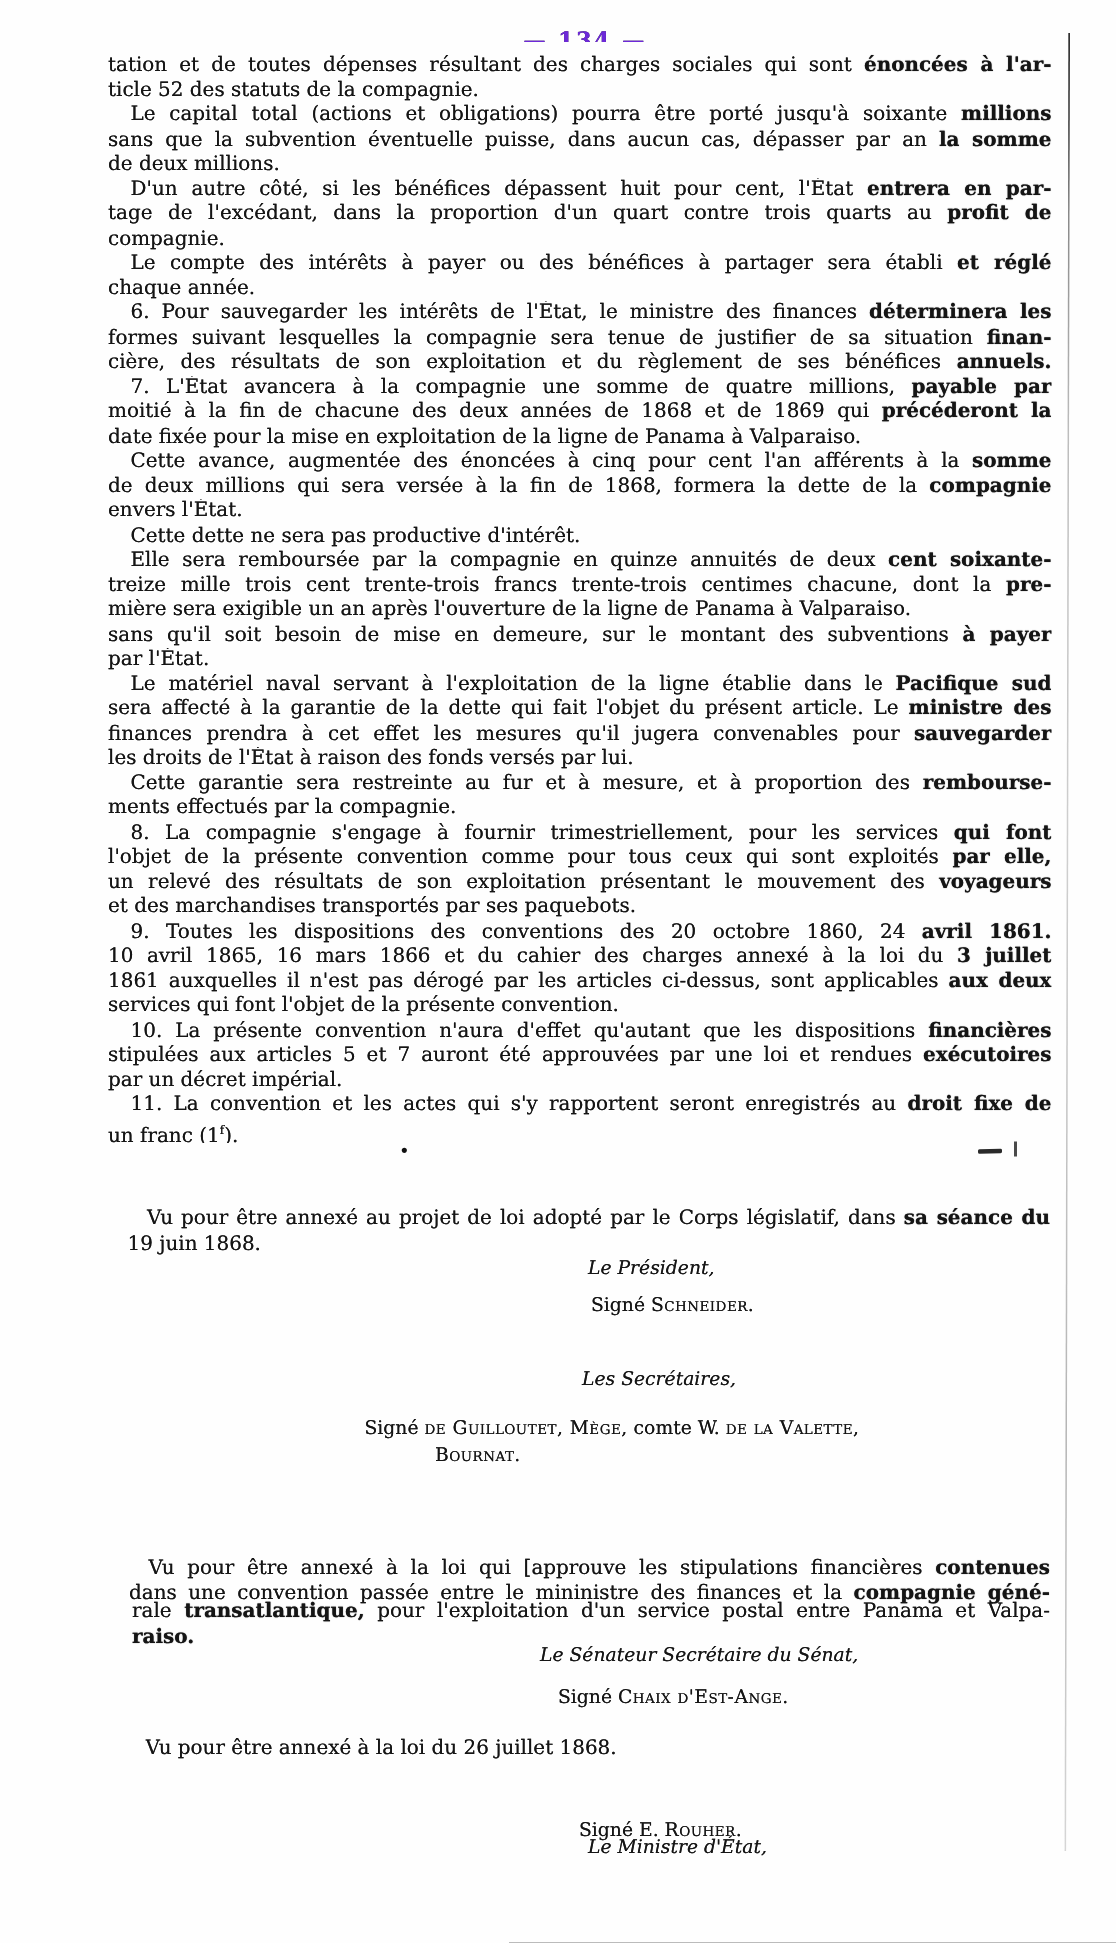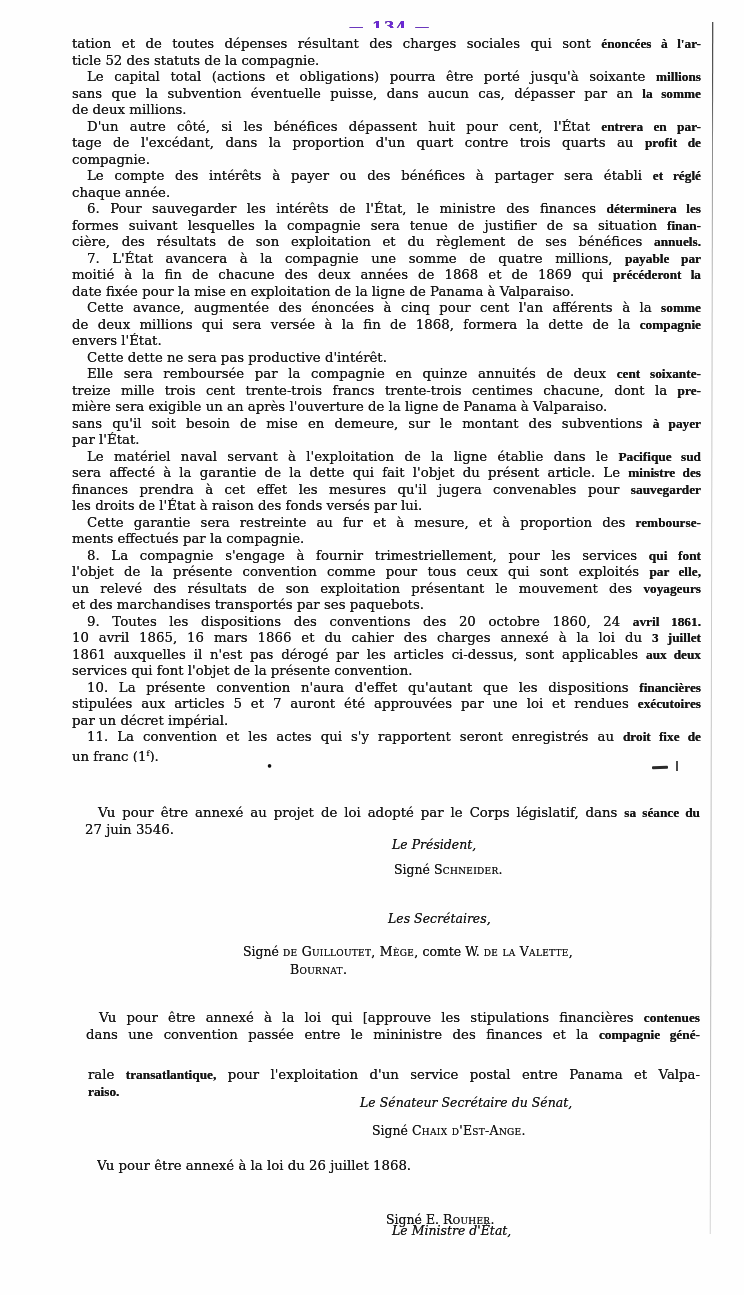--- a/index.html
+++ b/index.html
@@ -6,28 +6,28 @@
   .page{
     position:relative;width:744px;height:1295px;background:#fefefe;
     color:#151515;font-family:"DejaVu Serif","Liberation Serif",serif;
     overflow:hidden;
   }
   .textcol,.sig,.role,.pagenum{text-shadow:0 0 .32px rgba(15,15,15,.85);}
   .textcol{position:absolute;font-size:13.3px;line-height:16.5px;}
   .ln{text-align:justify;text-align-last:justify;height:16.5px;overflow:hidden;}
   .ln.end{text-align-last:left;}
   .ln.in{text-indent:15px;}
-  .b{font-weight:700;text-shadow:0 0 .55px rgba(10,10,10,.9);font-family:Liberation Serif, serif;}
+  .b{font-weight:700;text-shadow:0 0 .55px rgba(10,10,10,.9);}
   .sc{font-variant:small-caps;letter-spacing:.3px;}
   .sup{font-size:8px;vertical-align:5px;}
   .body-block{left:72px;top:36px;width:629px;}
   .vu1{left:85px;top:805px;width:615px;}
   .vu1 .in{text-indent:13px;}
   .vu2a{left:86px;top:1010px;width:614px;}
-  .vu2a .in{text-indent:13px;}
+  .vu2a .in{text-indent:13px;margin-top:28px;}
   .vu2b{left:88px;top:1067px;width:612px;}
   .vu3{left:97px;top:1158px;width:600px;}
   .role{position:absolute;font-style:italic;font-size:12.5px;white-space:nowrap;}
   .sig{position:absolute;font-size:12.5px;white-space:nowrap;}
   .r1{left:392px;top:837px;text-align:right;}
   .s1{left:394px;top:862px;}
   .r2{left:388px;top:911px;}
   .s2a{left:243px;top:944px;}
   .s2b{left:290px;top:962px;}
   .r3{left:360px;top:1095px;}
@@ -101,21 +101,21 @@
       <div class="ln in"><span>11. La convention et les actes qui s'y rapportent seront enregistrés au </span><span class="b">droit fixe de</span></div>
       <div class="ln end"><span>un franc (1</span><span class="sup">f</span><span>).</span></div>
     </div>
 
   <span class="dot">•</span>
   <div class="dash"></div>
   <div class="tick"></div>
 
   <div class="textcol vu1">
       <div class="ln in"><span>Vu pour être annexé au projet de loi adopté par le Corps législatif, dans </span><span class="b">sa séance du</span></div>
-      <div class="ln end"><span>27 juin 3546.</span></div>
+      <div class="ln end"><span>19 juin 1868.</span></div>
     </div>
 
   <div class="role r1">Le Président,</div>
   <div class="sig s1">
       <div class="ln end"><span>Signé </span><span class="sc">Schneider.</span></div>
     </div>
 
   <div class="role r2">Les Secrétaires,</div>
   <div class="sig s2a">
       <div class="ln end"><span>Signé </span><span class="sc">de Guilloutet, Mège,</span><span> comte W. </span><span class="sc">de la Valette,</span></div>

